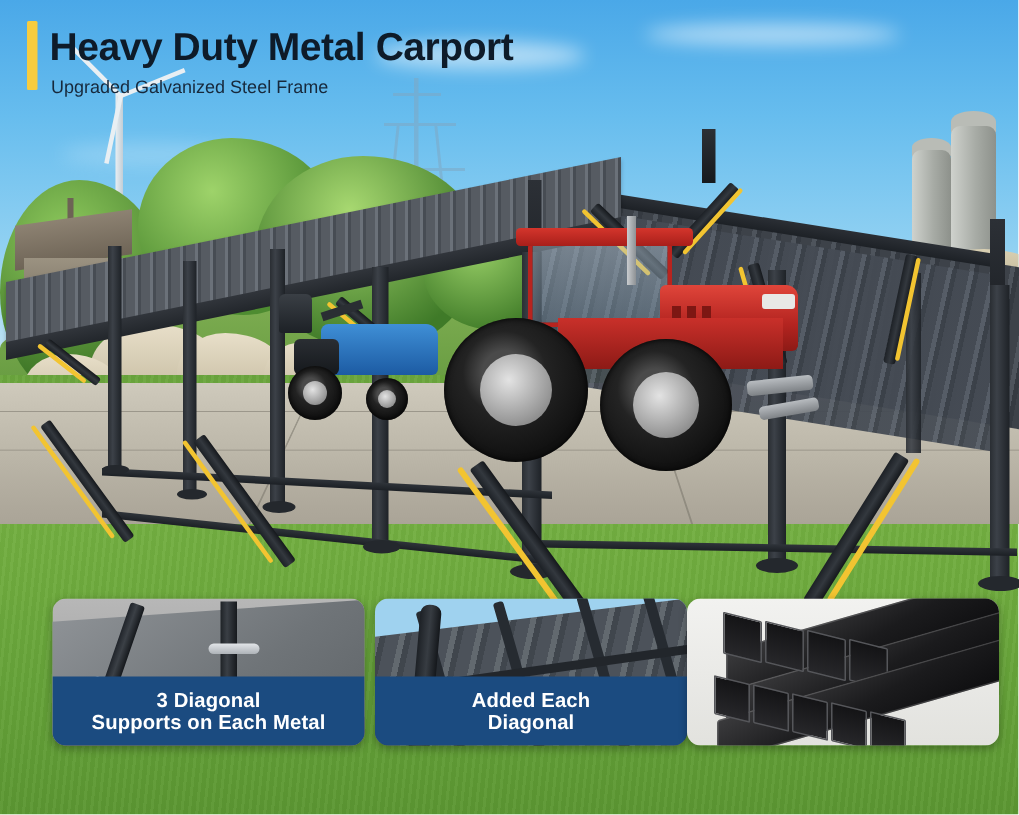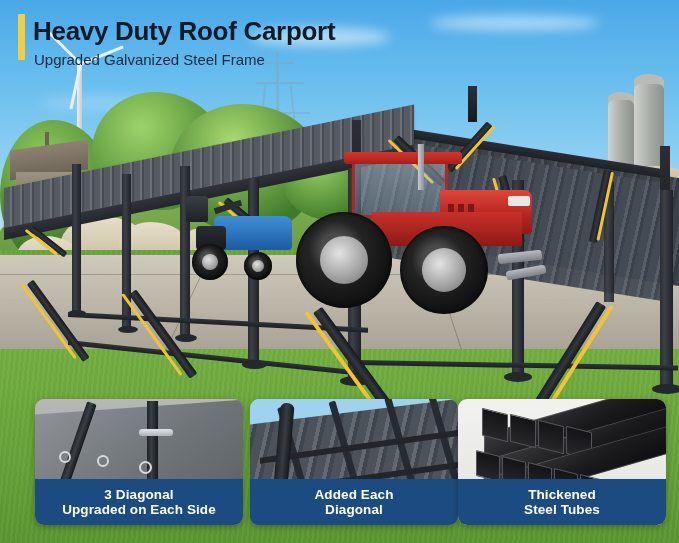--- a/index.html
+++ b/index.html
@@ -122,26 +122,26 @@
   .tire{position:absolute;border-radius:50%;
     background:radial-gradient(circle at 42% 38%,#4a4a4a 0 18%,#232323 34%,#111 70%);
     box-shadow:inset 0 0 4px #000;}
   .rim{position:absolute;border-radius:50%;background:radial-gradient(circle at 40% 36%,#e3e3e3,#9a9a9a 65%,#6f6f6f);}
 
   
   .accent-bar{position:absolute;left:18px;top:14px;width:7px;height:46px;
     background:#f7cc3f;border-radius:1px;}
   .title{position:absolute;left:33px;top:16px;font-size:26px;font-weight:bold;
     color:#0e1b29;letter-spacing:-.3px;white-space:nowrap;}
-  .subtitle{position:absolute;left:34px;top:51px;font-size:15px;color:#17293c;
+  .subtitle{position:absolute;left:34px;top:51px;font-size:12px;color:#17293c;
     white-space:nowrap;}
 
   
   .cards{position:absolute;left:0;top:399px;width:679px;height:130px;}
-  .card{position:absolute;top:0;width:208px;height:126px;border-radius:9px;overflow:hidden;
+  .card{position:absolute;top:0;width:208px;height:98px;border-radius:9px;overflow:hidden;
     box-shadow:0 2px 6px rgba(0,0,0,.30);}
   .card-img{position:absolute;left:0;top:0;width:100%;height:100%;}
   .card-label{position:absolute;left:0;bottom:0;width:100%;height:46px;
     background:#1b4b80;color:#fff;display:flex;flex-direction:column;
     align-items:center;justify-content:center;line-height:1.12;
     font-size:13.5px;font-weight:bold;letter-spacing:.1px;}
   .card-label span{display:block;text-align:center;}
 
   
   .c1-bg{position:absolute;inset:0;background:linear-gradient(to bottom,#b7b7b7,#9a9a9a);}
@@ -366,21 +366,21 @@
     <div class="tire" style="left:400px;top:226px;width:88px;height:88px;"></div>
     <div class="rim" style="left:422px;top:248px;width:44px;height:44px;"></div>
 
     <div style="position:absolute;left:498px;top:252px;width:44px;height:10px;border-radius:3px;
       background:linear-gradient(to bottom,#b8bcc0,#7e8286);transform:rotate(-6deg);"></div>
     <div style="position:absolute;left:506px;top:268px;width:40px;height:9px;border-radius:3px;
       background:linear-gradient(to bottom,#b8bcc0,#7e8286);transform:rotate(-10deg);"></div>
   </div>
 
   <div class="accent-bar"></div>
-  <div class="title">Heavy Duty Roof Carport</div>
+  <div class="title">Heavy Duty Metal Carport</div>
   <div class="subtitle">Upgraded Galvanized Steel Frame</div>
 
   <div class="cards">
 
     <div class="card" style="left:35px;">
       <div class="card-img">
         <div class="c1-bg"></div>
         <div class="c1-ground"></div>
         <div class="c1-tarp"></div>
         <div class="c1-tarp2"></div>
@@ -389,21 +389,21 @@
         <div class="c1-clip" style="left:24px;top:52px;width:12px;height:12px;"></div>
         <div class="c1-clip" style="left:62px;top:56px;width:12px;height:12px;"></div>
         <div class="c1-clip" style="left:104px;top:62px;width:13px;height:13px;"></div>
         <div style="position:absolute;left:104px;top:30px;width:34px;height:7px;border-radius:4px;
           background:linear-gradient(to bottom,#e2e5e8,#aeb3b8);"></div>
         <div style="position:absolute;left:100px;top:84px;width:36px;height:10px;border-radius:50%;
           background:#1a1d21;"></div>
       </div>
       <div class="card-label">
         <span>3 Diagonal</span>
-        <span>Upgraded on Each Side</span>
+        <span>Supports on Each Metal</span>
       </div>
     </div>
 
     <div class="card" style="left:250px;">
       <div class="card-img">
         <div class="c2-bg"></div>
         <div class="c2-roof"></div>
         <div class="c2-rib" style="left:44px;top:6px;width:7px;height:124px;"></div>
         <div class="c2-rib" style="left:96px;top:0px;width:7px;height:128px;"></div>
         <div class="c2-rib" style="left:152px;top:-4px;width:7px;height:130px;"></div>
@@ -429,20 +429,16 @@
         <div class="tube-face" style="left:80px;top:24px;width:26px;height:28px;transform:skewY(14deg);"></div>
         <div class="tube-face" style="left:108px;top:30px;width:26px;height:28px;transform:skewY(14deg);"></div>
 
         <div class="tube" style="left:20px;top:54px;width:190px;height:28px;transform:skewY(-16deg);"></div>
         <div class="tube-face" style="left:18px;top:54px;width:24px;height:26px;transform:skewY(14deg);"></div>
         <div class="tube-face" style="left:44px;top:60px;width:24px;height:26px;transform:skewY(14deg);"></div>
         <div class="tube-face" style="left:70px;top:66px;width:24px;height:26px;transform:skewY(14deg);"></div>
         <div class="tube-face" style="left:96px;top:72px;width:24px;height:26px;transform:skewY(14deg);"></div>
         <div class="tube-face" style="left:122px;top:78px;width:24px;height:26px;transform:skewY(14deg);"></div>
       </div>
-      <div class="card-label">
-        <span>Thickened</span>
-        <span>Steel Tubes</span>
-      </div>
     </div>
   </div>
 
 </div>
 
 </body></html>

